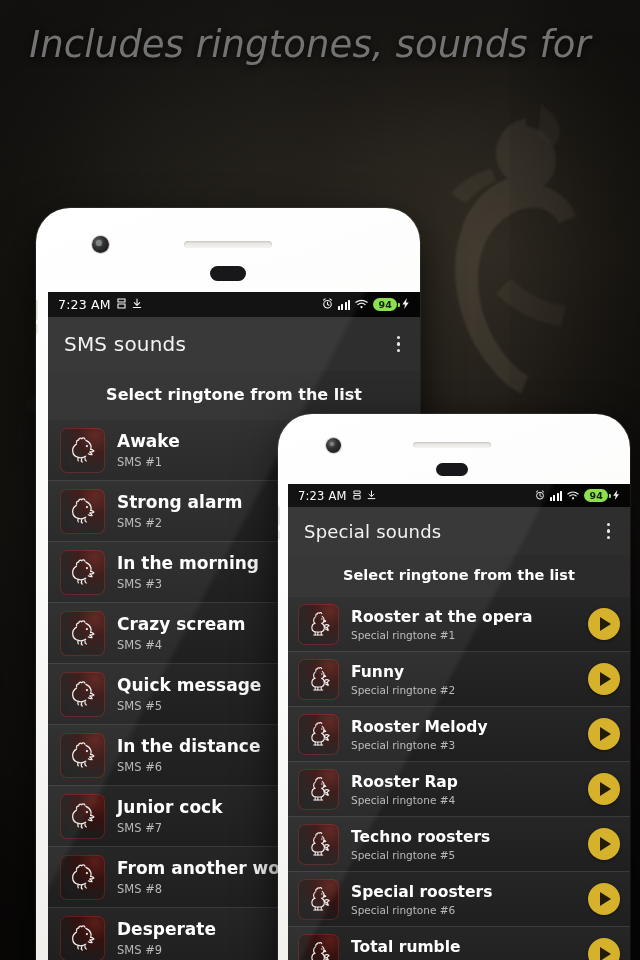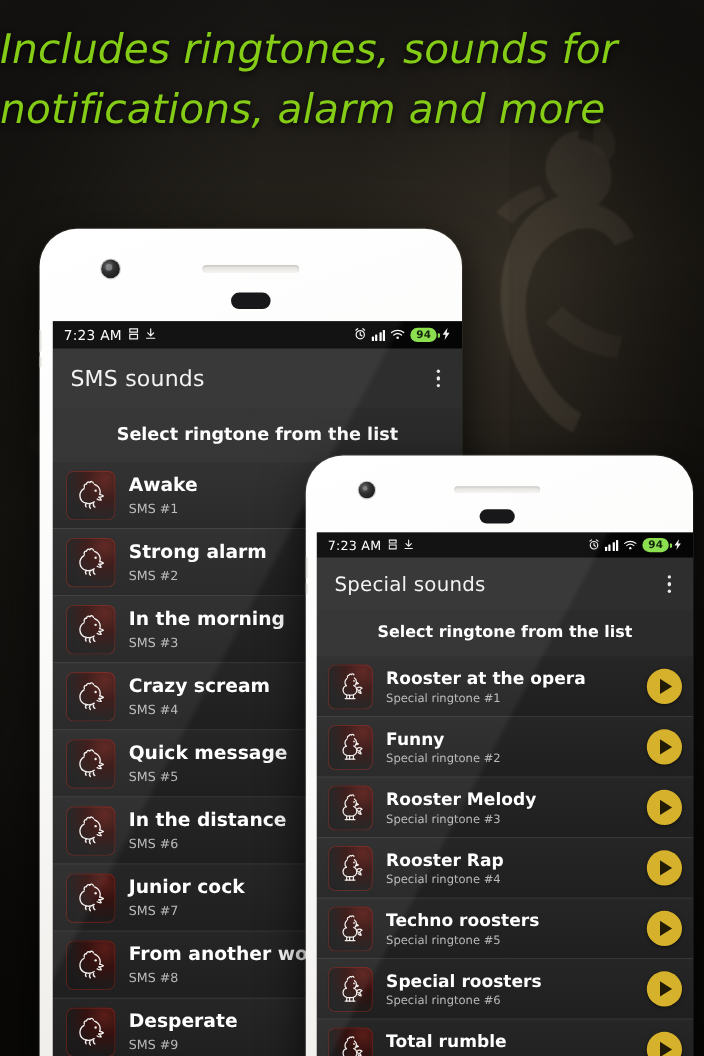--- a/index.html
+++ b/index.html
@@ -25,21 +25,21 @@
   }
   .bg-bird2 {
     position:absolute; left:-40px; top:300px; width:240px; height:330px;
     opacity:0.16; filter:blur(2px); transform:scaleX(-1);
   }
   .vig { position:absolute; inset:0; box-shadow:inset 0 0 190px 60px rgba(0,0,0,0.72); }
 
   
   .headline {
     position:absolute; top:18px; left:0; width:620px;
-    color:#84cc16;
+    text-align:center; color:#737373;
     font-family:"DejaVu Sans", sans-serif;
     font-size:37px; line-height:1.48; font-style:italic; font-weight:400;
     letter-spacing:0.1px;
     text-shadow:0 2px 7px rgba(0,0,0,0.85);
   }
   .headline .ln { display:block; }
 
   
   .phone {
     position:absolute;
@@ -186,21 +186,20 @@
     <path d="M46 72c6 6 14 10 22 11l-2 8c-10-1-19-6-26-13z" fill="#a89782" opacity="0.35"></path>
   </svg>
   <svg class="bg-bird2" viewBox="0 0 100 130">
     <path d="M50 10c-8 2-13 9-11 17 1 4 4 7 7 9-10 4-17 14-19 25-2 12 1 24 8 34 4 6 10 11 16 14l3-8c-7-4-13-10-16-18-4-10-4-21 0-30 3-7 9-12 16-13 5-1 10 1 13 5l6-5c-4-5-10-8-16-8 3-3 4-7 3-11-2-7-8-12-16-11z" fill="#9d8d78" opacity="0.5"></path>
   </svg>
 
   <div class="vig"></div>
 
   <div class="headline">
     <span class="ln">Includes ringtones, sounds for</span>
-    <span class="ln">notifications, alarm and more</span>
   </div>
 
   <div class="phone" id="phone1">
     <div class="side-btn a"></div>
     <div class="side-btn b"></div>
     <div class="cam" style="left:56px;top:28px;width:17px;height:17px;"></div>
     <div class="speaker" style="left:148px;top:33px;width:88px;height:7px;"></div>
     <div class="sensor" style="left:174px;top:58px;width:36px;height:15px;"></div>
 
     <div class="screen" id="screen1">

